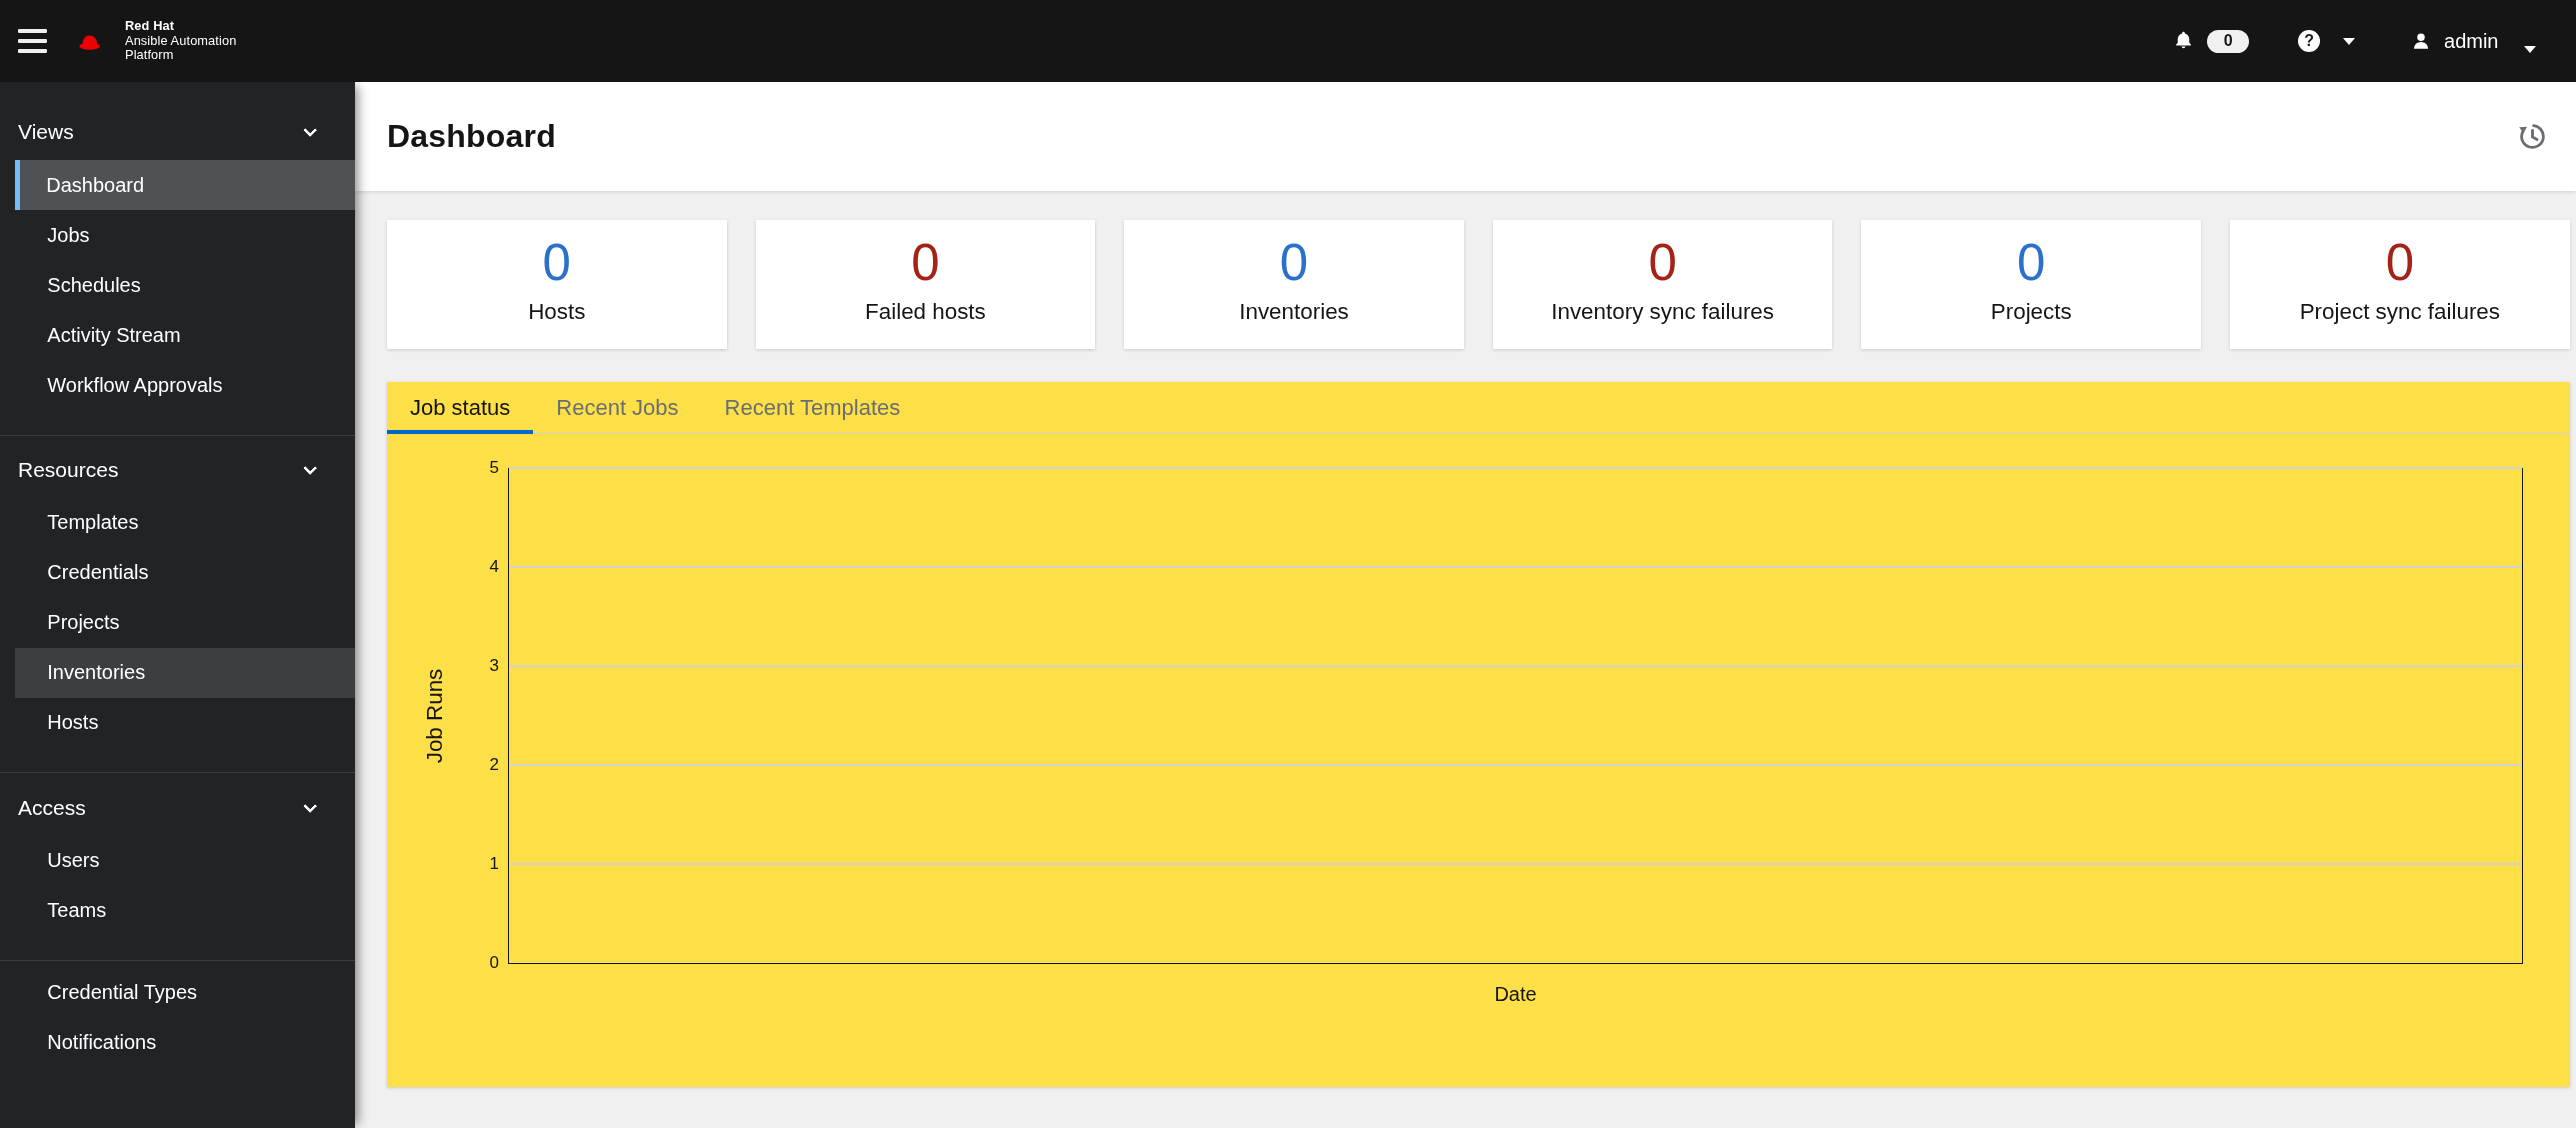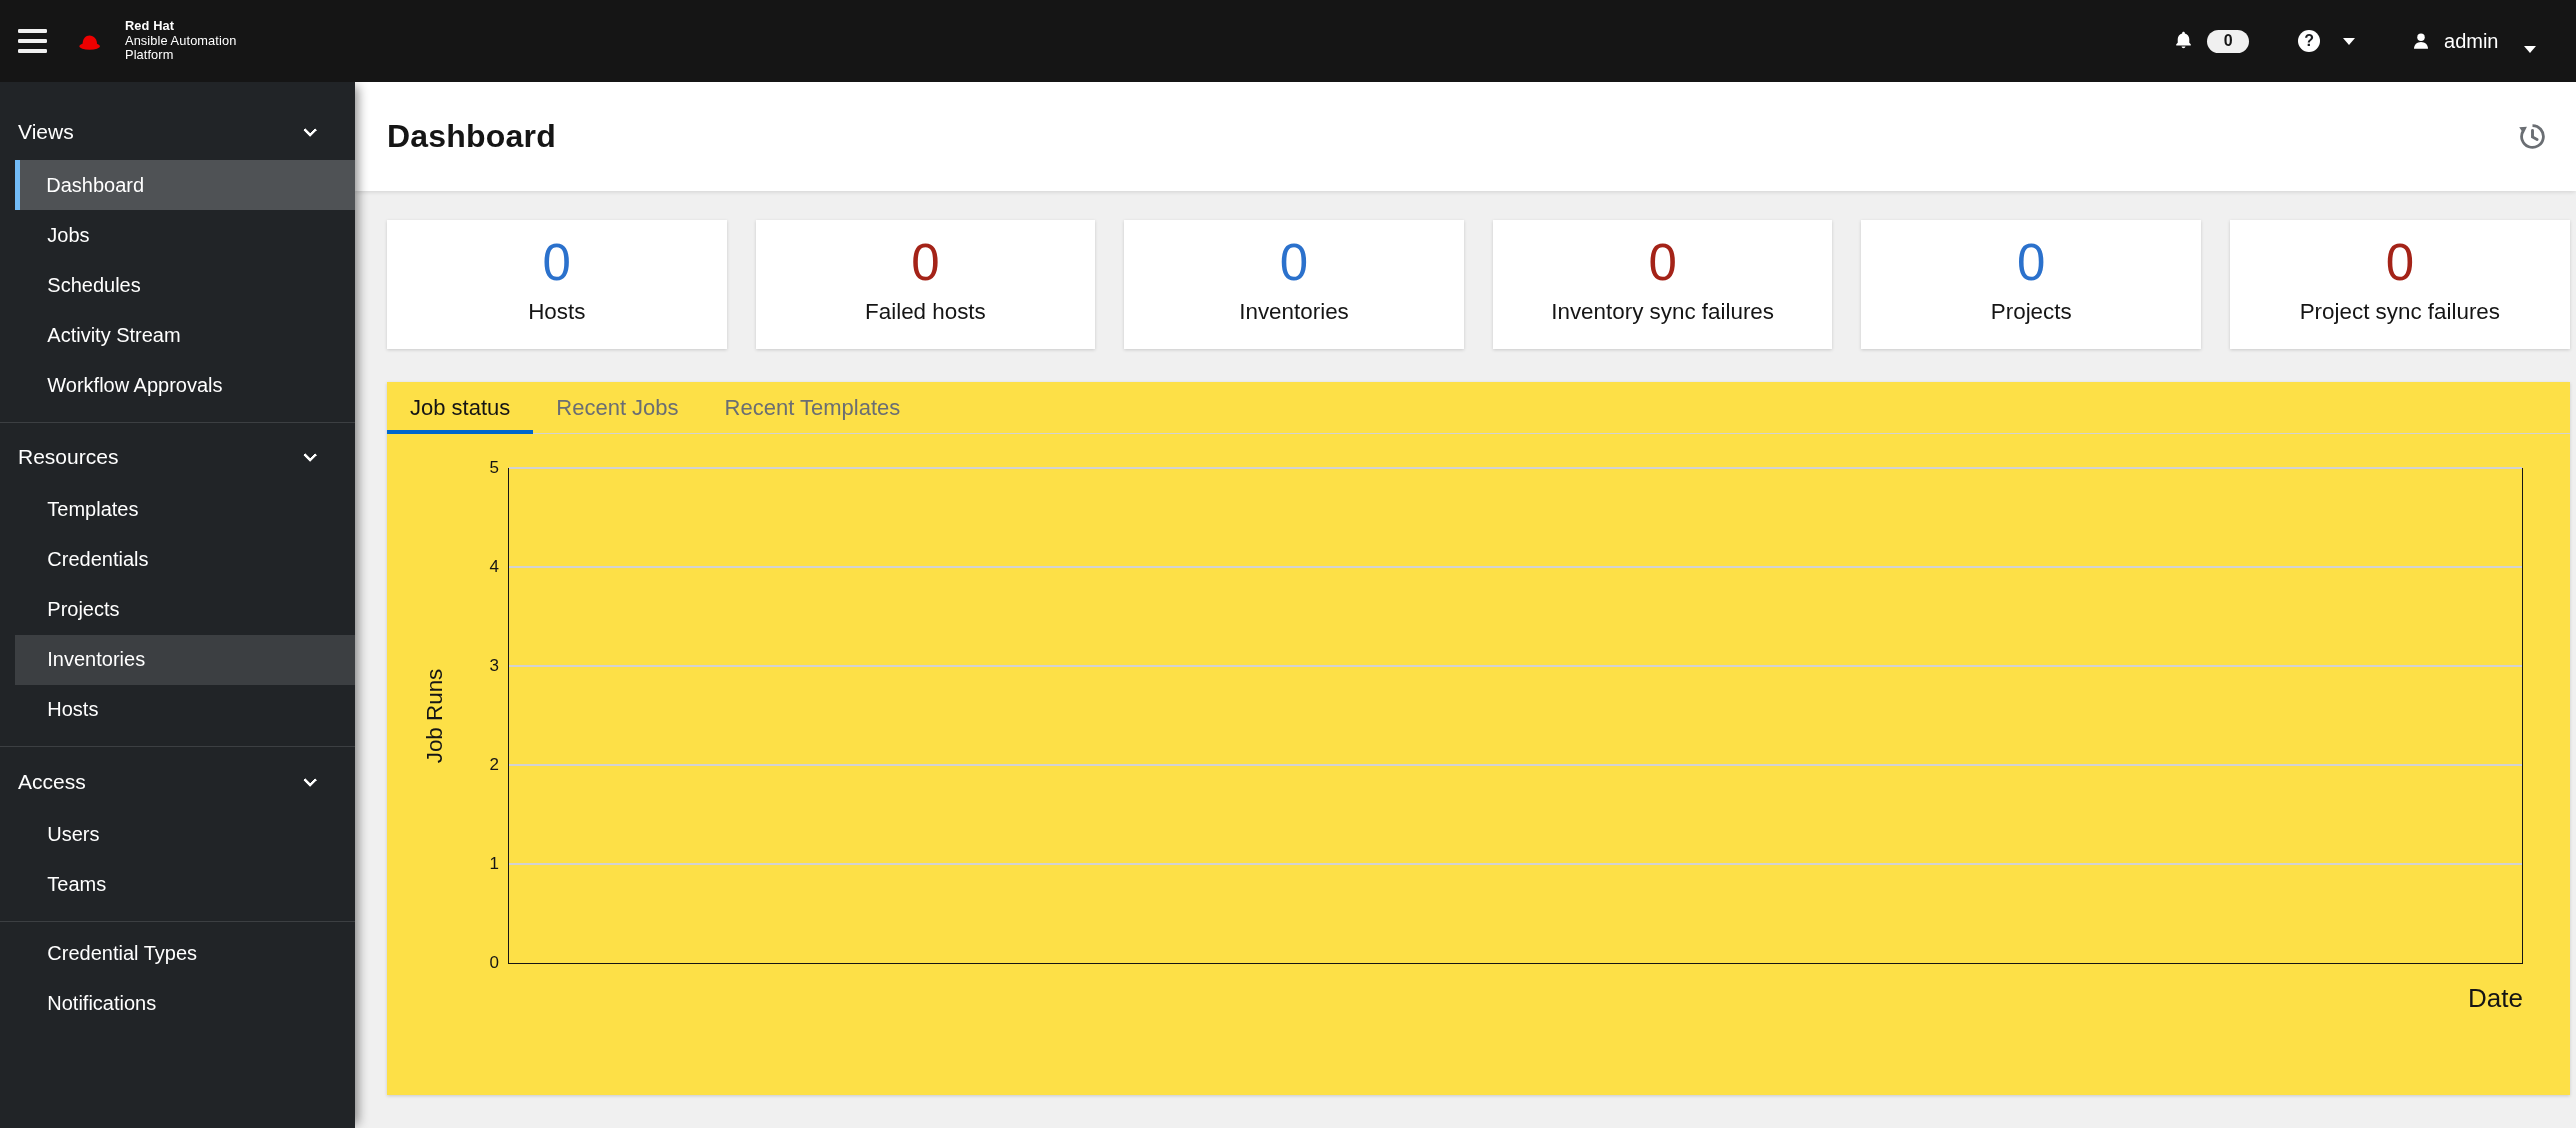--- a/index.html
+++ b/index.html
@@ -28,21 +28,21 @@
   .help-group{margin-left:49px;display:flex;align-items:center;gap:23px}
   .help-circle{width:22px;height:22px;border-radius:50%;background:#fff;color:#1b1d21;font-size:16px;font-weight:bold;display:flex;align-items:center;justify-content:center}
   .caret{width:0;height:0;border-left:6.4px solid transparent;border-right:6.4px solid transparent;border-top:7.7px solid #fff}
   .user-group{margin-left:56px;display:flex;align-items:flex-end}
   .user-name{color:#fff;font-size:20px;margin:0 25.5px 0 12.8px}
 
   
   .app{display:flex;height:1047px}
   .sidebar{width:355px;flex:0 0 355px;background:var(--sidebar-bg);color:#fff;box-shadow:6.4px 0 10.2px -3.8px rgba(0,0,0,.45);z-index:5;padding-top:22px;overflow:hidden}
   .nav-section{padding-bottom:11.5px}
-  .nav-section + .nav-section{border-top:0.6px solid #3c3f42;margin-top:0;padding-top:6.4px}
+  .nav-section + .nav-section{border-top:0.6px solid #3c3f42;margin-top:13px;padding-top:6.4px}
   .nav-section-header{height:56px;display:flex;align-items:center;justify-content:space-between;padding:0 40px 0 18px;cursor:pointer}
   .nav-section-title{font-size:21px}
   .chevron{width:10.2px;height:10.2px;border-right:3.2px solid #fff;border-bottom:3.2px solid #fff;transform:rotate(45deg) translate(-1.3px,-1.3px);border-radius:0.6px}
   .nav-list{list-style:none;margin-left:15.3px}
   .nav-item{height:50px;display:flex;align-items:center;padding-left:32px;font-size:20px;cursor:pointer}
   .nav-item.active{background:#4f5255;border-left:5.7px solid var(--nav-selected-border);padding-left:26px}
   .nav-item.hover{background:#3c3f42}
 
   .main{flex:1;min-width:0;display:flex;flex-direction:column;background:var(--content-bg)}
   .page-header{height:109px;background:#fff;display:flex;align-items:center;justify-content:space-between;padding:0 28px 0 32px;box-shadow:0 2.6px 4.5px -1.3px rgba(21,21,21,.15);position:relative;z-index:2}
@@ -70,21 +70,21 @@
   .select:nth-child(2){width:181px}
   .select:nth-child(3){width:206px}
   .select-caret{width:0;height:0;border-left:6.4px solid transparent;border-right:6.4px solid transparent;border-top:7.7px solid #151515;margin-left:12.8px}
 
   .chart{margin-top:34px;position:relative}
   .ylabel-wrap{position:absolute;left:0;top:0;height:496px;width:96px;display:flex;align-items:center;justify-content:center}
   .ylabel{transform:rotate(-90deg);white-space:nowrap;font-size:22.4px;color:#151515}
   .plot{margin-left:121px;width:2015px;height:496px;position:relative;border-left:1.9px solid #151515;border-right:1.9px solid #151515;border-bottom:1.9px solid #151515}
   .gridline{position:absolute;left:0;right:0;height:1.3px;background:#d2d2d2}
   .ytick{position:absolute;left:-41px;width:31px;text-align:right;font-size:17px;color:#151515;transform:translateY(-50%)}
-  .xlabel{margin:19px 0 4px 121px;width:2015px;text-align:right;font-size:26px;color:#151515}
+  .xlabel{margin:19px 0 4px 121px;width:2015px;text-align:center;font-size:20px;color:#151515}
 </style>
 </head>
 <body>
 
 <header class="masthead">
   <div class="hamburger">
     <span></span>
       <span></span>
       <span></span>
   </div>

